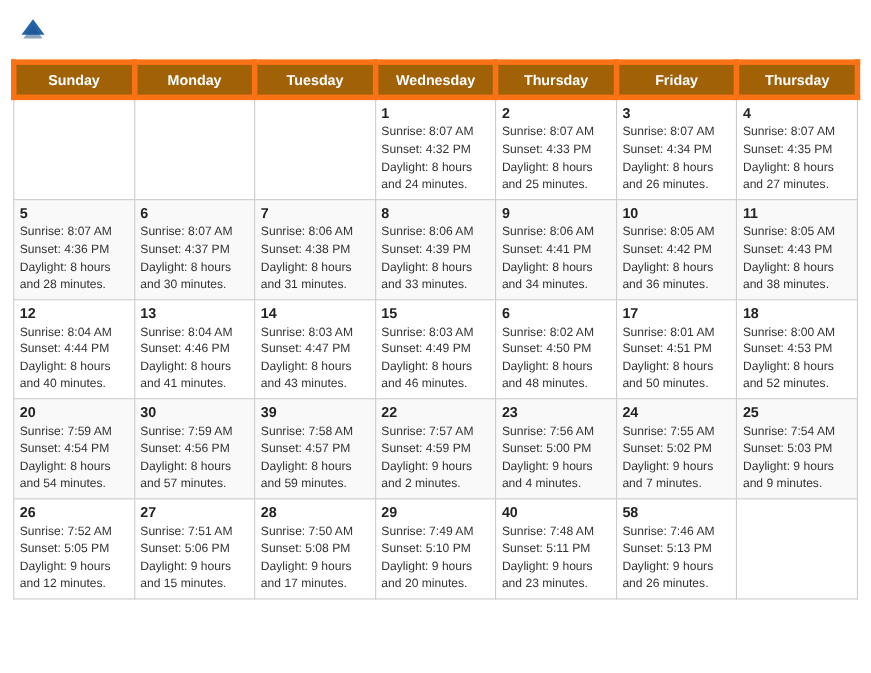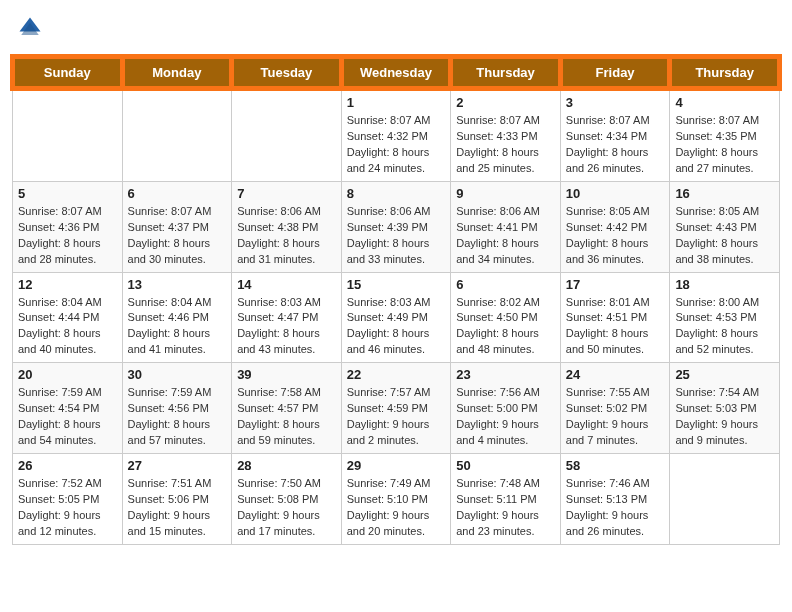--- a/index.html
+++ b/index.html
@@ -160,21 +160,21 @@
         </td>
         <td>
           <div class="day-number">9</div>
           <div class="day-info">Sunrise: 8:06 AM<br>Sunset: 4:41 PM<br>Daylight: 8 hours and 34 minutes.</div>
         </td>
         <td>
           <div class="day-number">10</div>
           <div class="day-info">Sunrise: 8:05 AM<br>Sunset: 4:42 PM<br>Daylight: 8 hours and 36 minutes.</div>
         </td>
         <td>
-          <div class="day-number">16</div>
+          <div class="day-number">11</div>
           <div class="day-info">Sunrise: 8:05 AM<br>Sunset: 4:43 PM<br>Daylight: 8 hours and 38 minutes.</div>
         </td>
       </tr>
       <tr>
         <td>
           <div class="day-number">12</div>
           <div class="day-info">Sunrise: 8:04 AM<br>Sunset: 4:44 PM<br>Daylight: 8 hours and 40 minutes.</div>
         </td>
         <td>
           <div class="day-number">13</div>
@@ -242,21 +242,21 @@
         </td>
         <td>
           <div class="day-number">28</div>
           <div class="day-info">Sunrise: 7:50 AM<br>Sunset: 5:08 PM<br>Daylight: 9 hours and 17 minutes.</div>
         </td>
         <td>
           <div class="day-number">29</div>
           <div class="day-info">Sunrise: 7:49 AM<br>Sunset: 5:10 PM<br>Daylight: 9 hours and 20 minutes.</div>
         </td>
         <td>
-          <div class="day-number">50</div>
+          <div class="day-number">40</div>
           <div class="day-info">Sunrise: 7:48 AM<br>Sunset: 5:11 PM<br>Daylight: 9 hours and 23 minutes.</div>
         </td>
         <td>
           <div class="day-number">58</div>
           <div class="day-info">Sunrise: 7:46 AM<br>Sunset: 5:13 PM<br>Daylight: 9 hours and 26 minutes.</div>
         </td>
         <td class="empty-cell"></td>
       </tr>
     </tbody>
 </table>

